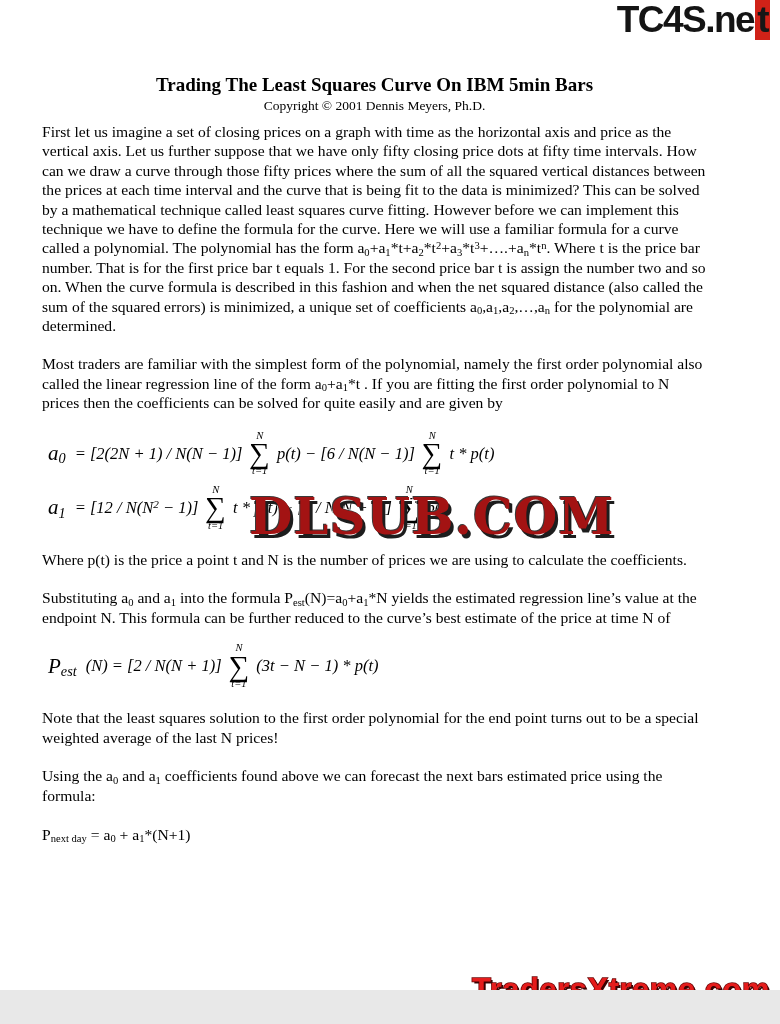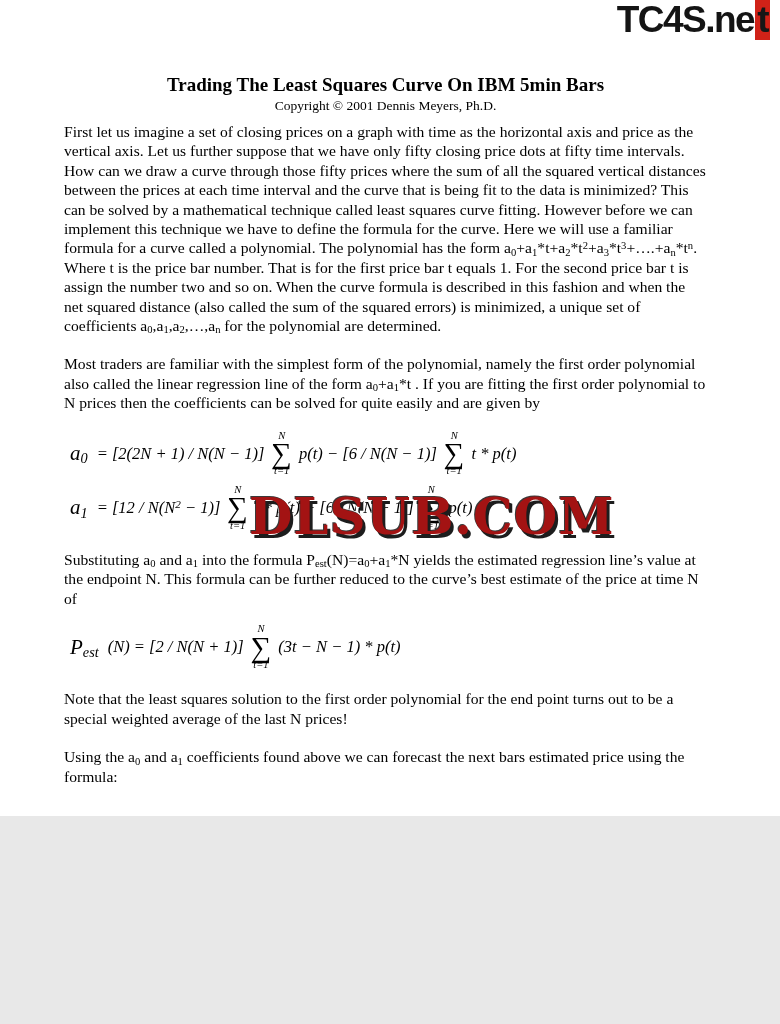--- a/index.html
+++ b/index.html
@@ -1,18 +1,18 @@
 <!DOCTYPE html>
 <html><head>
 <meta charset="utf-8">
 <style>
   html,body{margin:0;padding:0;background:#e8e8e8;}
-  .page{position:relative;width:780px;height:816px;margin:0 auto;background:#ffffff;
+  .page{position:relative;width:780px;height:990px;margin:0 auto;background:#ffffff;
         font-family:"Liberation Serif",serif;color:#000;overflow:hidden;}
-  .content{padding:0 73px 0 64px;}
+  .content{padding:0 73px 0 42px;}
 
   
   .logo{position:absolute;top:0;right:10px;font-family:"Liberation Sans",sans-serif;
         font-weight:bold;font-size:37px;letter-spacing:-1.5px;color:#141414;z-index:4;line-height:40px;}
   .logo-accent{background:#d02218;color:#161616;padding:0 2px;margin-left:1px;}
 
   h1{font-size:19px;text-align:center;margin:74px 0 0;font-weight:bold;}
   .subtitle{text-align:center;font-size:13.5px;margin-top:2px;}
   h2{font-size:15.8px;margin:34px 0 0;font-weight:bold;}
   p{font-size:15.6px;line-height:19.4px;margin:19px 0 0;}
@@ -93,38 +93,40 @@
       </span>
       <span class="fpart">t * p(t) − [6 / N(N − 1)]</span>
       <span class="sum">
         <span class="top">N</span>
         <span class="sigma">∑</span>
         <span class="bot">t=1</span>
       </span>
       <span class="fpart">p(t)</span>
     </div>
 
+    <p>Where p(t) is the price a point t and N is the number of prices we are using to calculate the coefficients.</p>
 
     <p>Substituting a<sub>0</sub> and a<sub>1</sub> into the formula P<sub>est</sub>(N)=a<sub>0</sub>+a<sub>1</sub>*N yields the estimated regression line’s value at the endpoint N.  This formula can be further reduced to the curve’s best estimate of the price at time N of</p>
 
     <div class="formula f3">
       <span class="flhs">P<sub>est</sub></span>
       <span class="fpart">(N) = [2 / N(N + 1)]</span>
       <span class="sum">
         <span class="top">N</span>
         <span class="sigma">∑</span>
         <span class="bot">t=1</span>
       </span>
       <span class="fpart">(3t − N − 1) * p(t)</span>
     </div>
 
     <p>Note that the least squares solution to the first order polynomial for the end point turns out to be a special weighted average of the last N prices!</p>
 
     <p>Using the a<sub>0</sub> and a<sub>1</sub> coefficients found above we can forecast the next bars estimated price using the formula:</p>
 
+    <p class="plain-formula">P<sub>next day</sub> = a<sub>0</sub> + a<sub>1</sub>*(N+1)</p>
 
   </div>
 
   <div class="footer">
     <span>Copyright © 2001 Dennis Meyers</span>
     <span>Meyers The Least Squares Curve</span>
   </div>
 
   <div class="wm-center">DLSUB.COM</div>
   <div class="wm-bottom">TradersXtreme.com</div>

